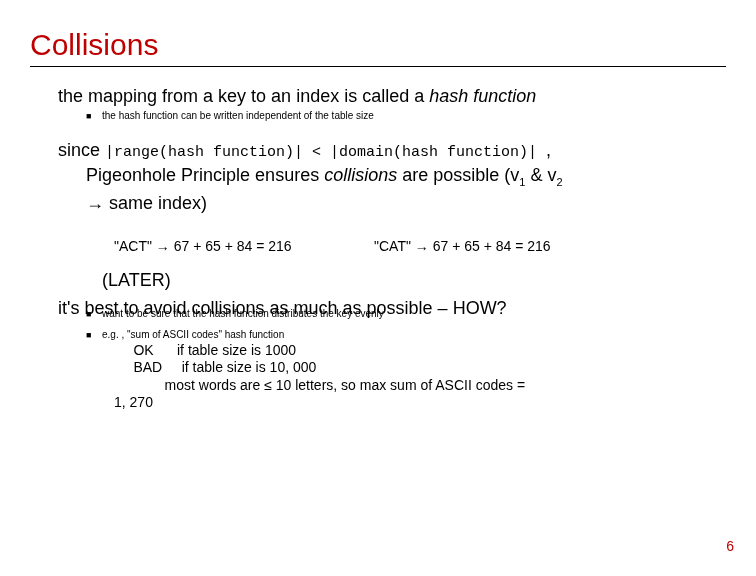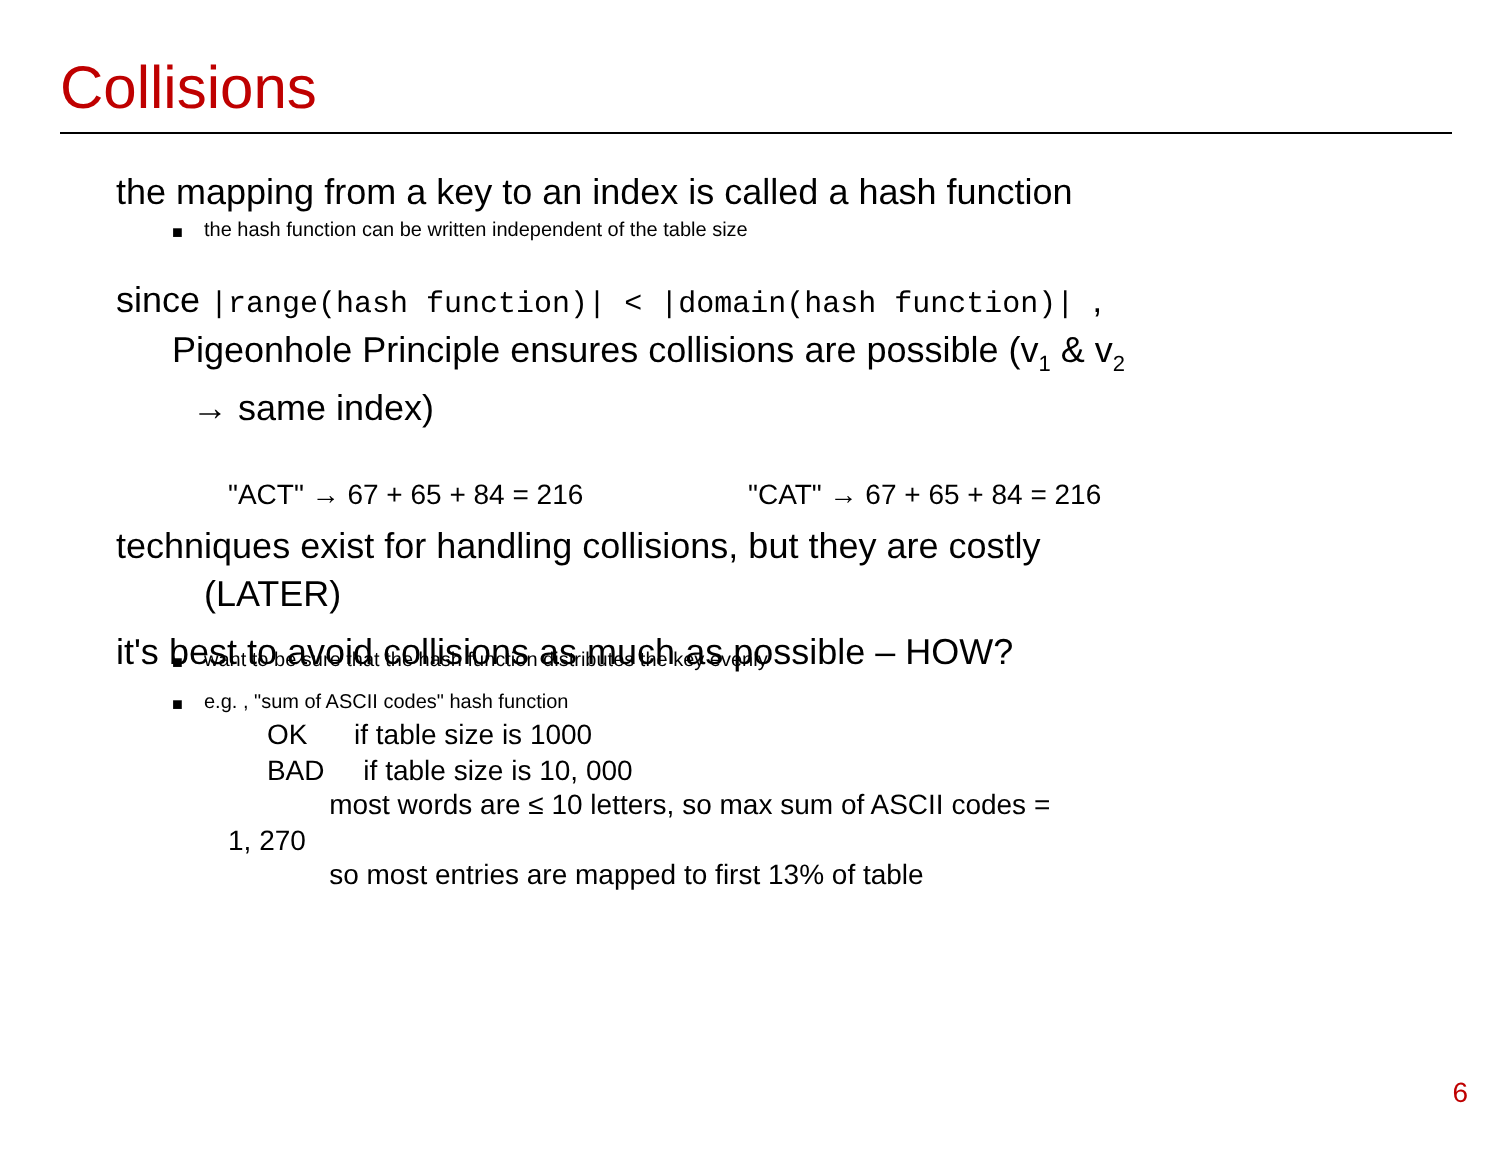--- a/index.html
+++ b/index.html
@@ -31,21 +31,21 @@
   }
   .block {
     margin-left: 28px;
     font-size: 18px;
     color: #000;
     line-height: 1.25;
   }
   .lead {
     margin: 0 0 2px 0;
   }
-  .italic { }
+  .italic { font-style: italic; }
   .sub {
     font-size: 10px;
     margin-left: 28px;
     line-height: 1.2;
   }
   .sub-item {
     position: relative;
     padding-left: 16px;
     margin: 0 0 1px 0;
   }
@@ -104,46 +104,44 @@
 
     <div class="gap"></div>
 
     <p class="lead">
       <span>since </span>
       <span class="mono">|range(hash function)| &lt; |domain(hash function)| </span><span>,</span>
     </p>
     <p class="lead" style="margin-left:28px">
       <span>Pigeonhole Principle ensures </span><span class="italic">collisions</span><span> are possible (v</span><span class="subsc">1</span><span> &amp; v</span><span class="subsc">2</span>
     </p>
-    <p class="lead" style="margin-left:38px">
+    <p class="lead" style="margin-left:28px">
       <span>→ same index)</span>
     </p>
 
     <div class="gap-sm"></div>
     <p class="ex">
       <span class="ex-span2">"ACT" → 67 + 65 + 84 = 216</span><span>"CAT" → 67 + 65 + 84 = 216</span>
     </p>
 
-    <p class="lead" style="margin-top:-8px">techniques exist for handling collisions, but they are costly</p>
     <p class="lead" style="margin-left:44px">(LATER)</p>
 
     <p class="lead" style="margin-top:6px">it's best to avoid collisions as much as possible – HOW?</p>
     <div class="sub" style="margin-top:-14px">
       <p class="sub-item">want to be sure that the hash function distributes the key evenly</p>
     </div>
 
     <div class="gap-sm"></div>
 
     <div class="sub">
       <p class="sub-item">e.g. , "sum of ASCII codes" hash function</p>
     </div>
     <div class="nested">
       <div class="row"><span>     OK      if table size is 1000</span></div>
       <div class="row"><span>     BAD     if table size is 10, 000</span></div>
       <div class="row"><span>             most words are ≤ 10 letters, so max sum of ASCII codes =</span></div>
       <div class="row"><span>1, 270</span></div>
-      <div class="row"><span>             so most entries are mapped to first 13% of table</span></div>
     </div>
 
   </div>
 
   <div class="pagenum">6</div>
 </div>
 
 </body></html>

